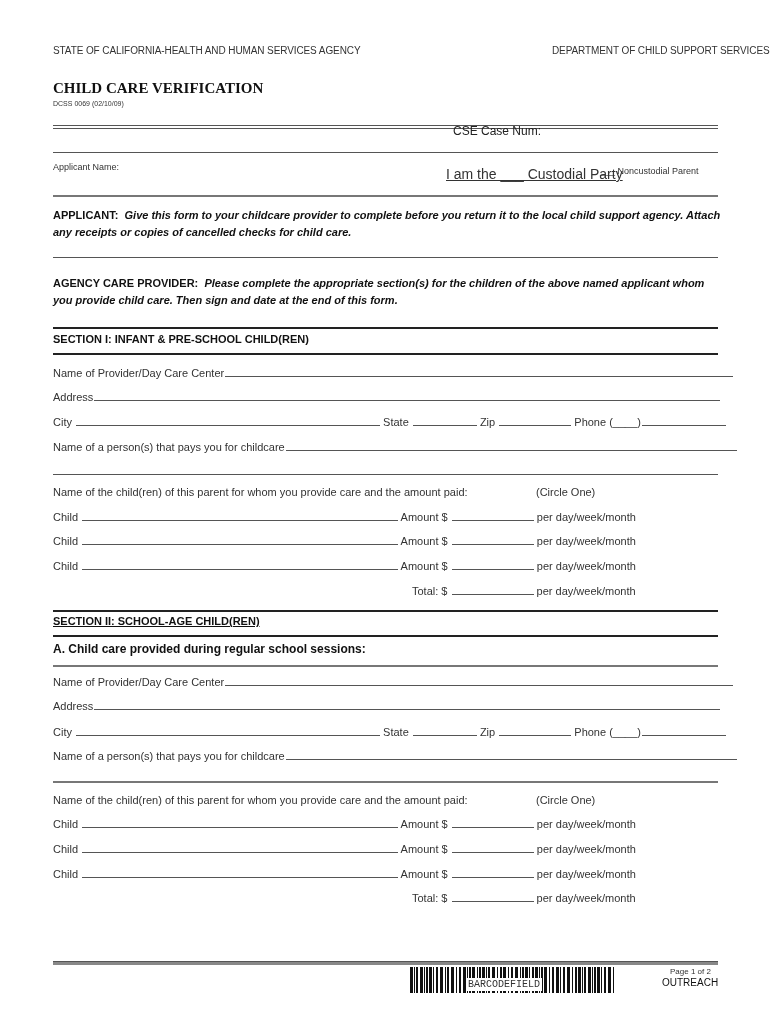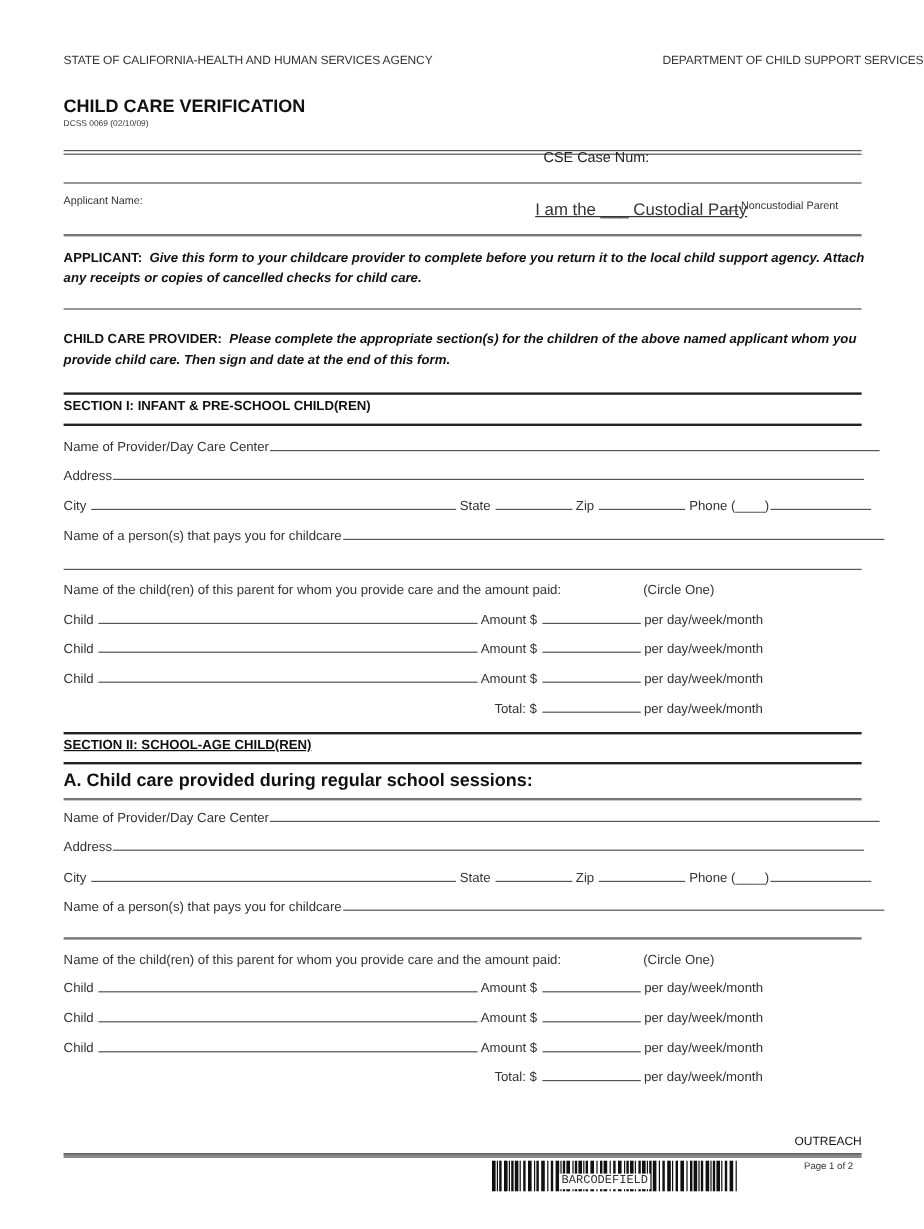--- a/index.html
+++ b/index.html
@@ -2,41 +2,41 @@
 <html><head>
   <meta charset="utf-8">
   <style>
     html, body { margin: 0; padding: 0; background: #ffffff; }
     body { width: 770px; height: 1024px; position: relative; overflow: hidden;
       font-family: "Liberation Sans", sans-serif; color: #222; }
     .abs { position: absolute; white-space: nowrap; }
     .small { font-size: 10px; color: #333; letter-spacing: -0.1px; }
     .hdr-left { left: 53px; top: 45px; }
     .hdr-right { left: 552px; top: 45px; }
-    .title { left: 53px; top: 80px; font-size: 15px; font-weight: bold; color: #111; }
+    .title { left: 53px; top: 80px; font-size: 15px; font-weight: bold; color: #111; font-family: Liberation Serif, serif; }
     .formno { left: 53px; top: 100px; font-size: 7px; color: #333; }
     .hline { position: absolute; left: 53px; width: 665px; background: #333; }
     .l1 { height: 1px; background: #555; }
     .l2 { height: 2px; background: #222; }
     .lgray { height: 2px; background: #777; }
     .cse { left: 453px; top: 124px; font-size: 12px; color: #222; }
     .appname { left: 53px; top: 162px; font-size: 9px; color: #333; }
     .iam { left: 446px; top: 166px; font-size: 14px; color: #333; text-decoration: underline; }
     .iam2 { left: 600px; top: 166px; font-size: 9px; color: #333; }
     .para { left: 53px; font-size: 11px; color: #111; line-height: 17px; white-space: normal; width: 670px; }
     .para b { font-weight: bold; }
     .para i { font-style: italic; font-weight: bold; margin-top: 32px; }
     .sec { left: 53px; font-size: 11px; font-weight: bold; color: #111; }
     .field { font-size: 11px; color: #333; }
     .uline { display: inline-block; border-bottom: 1px solid #555; height: 8px; vertical-align: baseline; margin-left: 1px; }
     .barcode { position: absolute; left: 410px; top: 967px; width: 205px; height: 26px; }
     .bc-label { position: absolute; left: 466px; top: 978px; background: #fff;
       font-family: "Liberation Mono", monospace; font-size: 10px; color: #333; padding: 0 2px; line-height: 13px; }
     .pageno { left: 670px; top: 967px; font-size: 8px; color: #333; }
-    .outreach { left: 662px; top: 946px; font-size: 10px; color: #111; }
+    .outreach { left: 662px; top: 977px; font-size: 10px; color: #111; }
   </style>
 </head>
 <body>
 
 <div class="abs small hdr-left">STATE OF CALIFORNIA-HEALTH AND HUMAN SERVICES AGENCY</div>
 <div class="abs small hdr-right">DEPARTMENT OF CHILD SUPPORT SERVICES</div>
 <div class="abs title">CHILD CARE VERIFICATION</div>
 <div class="abs formno">DCSS 0069 (02/10/09)</div>
 
 <div class="hline l1" style="top:125px;"></div>
@@ -50,21 +50,21 @@
 <div class="abs iam2">___  Noncustodial Parent</div>
 <div class="hline lgray" style="top:195px;"></div>
 
 <div class="abs para" style="top:207px;">
   <b>APPLICANT:</b>&nbsp;
   <i>Give this form to your childcare provider to complete before you return it to the local child support agency.  Attach any receipts or copies of cancelled checks for child care.</i>
 </div>
 <div class="hline lgray" style="top:257px; height:1px; background:#555;"></div>
 
 <div class="abs para" style="top:275px;">
-  <b>CHILD CARE PROVIDER:</b>&nbsp;
+  <b>AGENCY CARE PROVIDER:</b>&nbsp;
   <i>Please complete the appropriate section(s) for the children of the above named applicant whom you provide child care.  Then sign and date at the end of this form.</i>
 </div>
 
 <div class="hline l2" style="top:327px;"></div>
 <div class="abs sec" style="top:333px;">SECTION I: INFANT &amp; PRE-SCHOOL CHILD(REN)</div>
 <div class="hline l2" style="top:353px;"></div>
 
 <div class="abs field" style="left:53px; top:367px;">
   <span>Name of Provider/Day Care Center</span><span class="uline" style="width:508px;"></span>
 </div>
@@ -111,21 +111,21 @@
 </div>
 <div class="abs field" style="left:412px; top:585px;">
   <span>Total: $</span>
   <span class="uline" style="width:82px;"></span>
   <span>per day/week/month</span>
 </div>
 
 <div class="hline l2" style="top:610px;"></div>
 <div class="abs sec" style="top:615px;text-decoration:underline;">SECTION II: SCHOOL-AGE CHILD(REN)</div>
 <div class="hline l2" style="top:635px;"></div>
-<div class="abs sec" style="top:642px; font-size:15px;">A.  Child care provided during regular school sessions:</div>
+<div class="abs sec" style="top:642px; font-size:12px;">A.  Child care provided during regular school sessions:</div>
 <div class="hline lgray" style="top:665px;"></div>
 
 <div class="abs field" style="left:53px; top:676px;">
   <span>Name of Provider/Day Care Center</span><span class="uline" style="width:508px;"></span>
 </div>
 <div class="abs field" style="left:53px; top:700px;">
   <span>Address</span><span class="uline" style="width:626px;"></span>
 </div>
 <div class="abs field" style="left:53px; top:726px;">
   <span>City</span>

